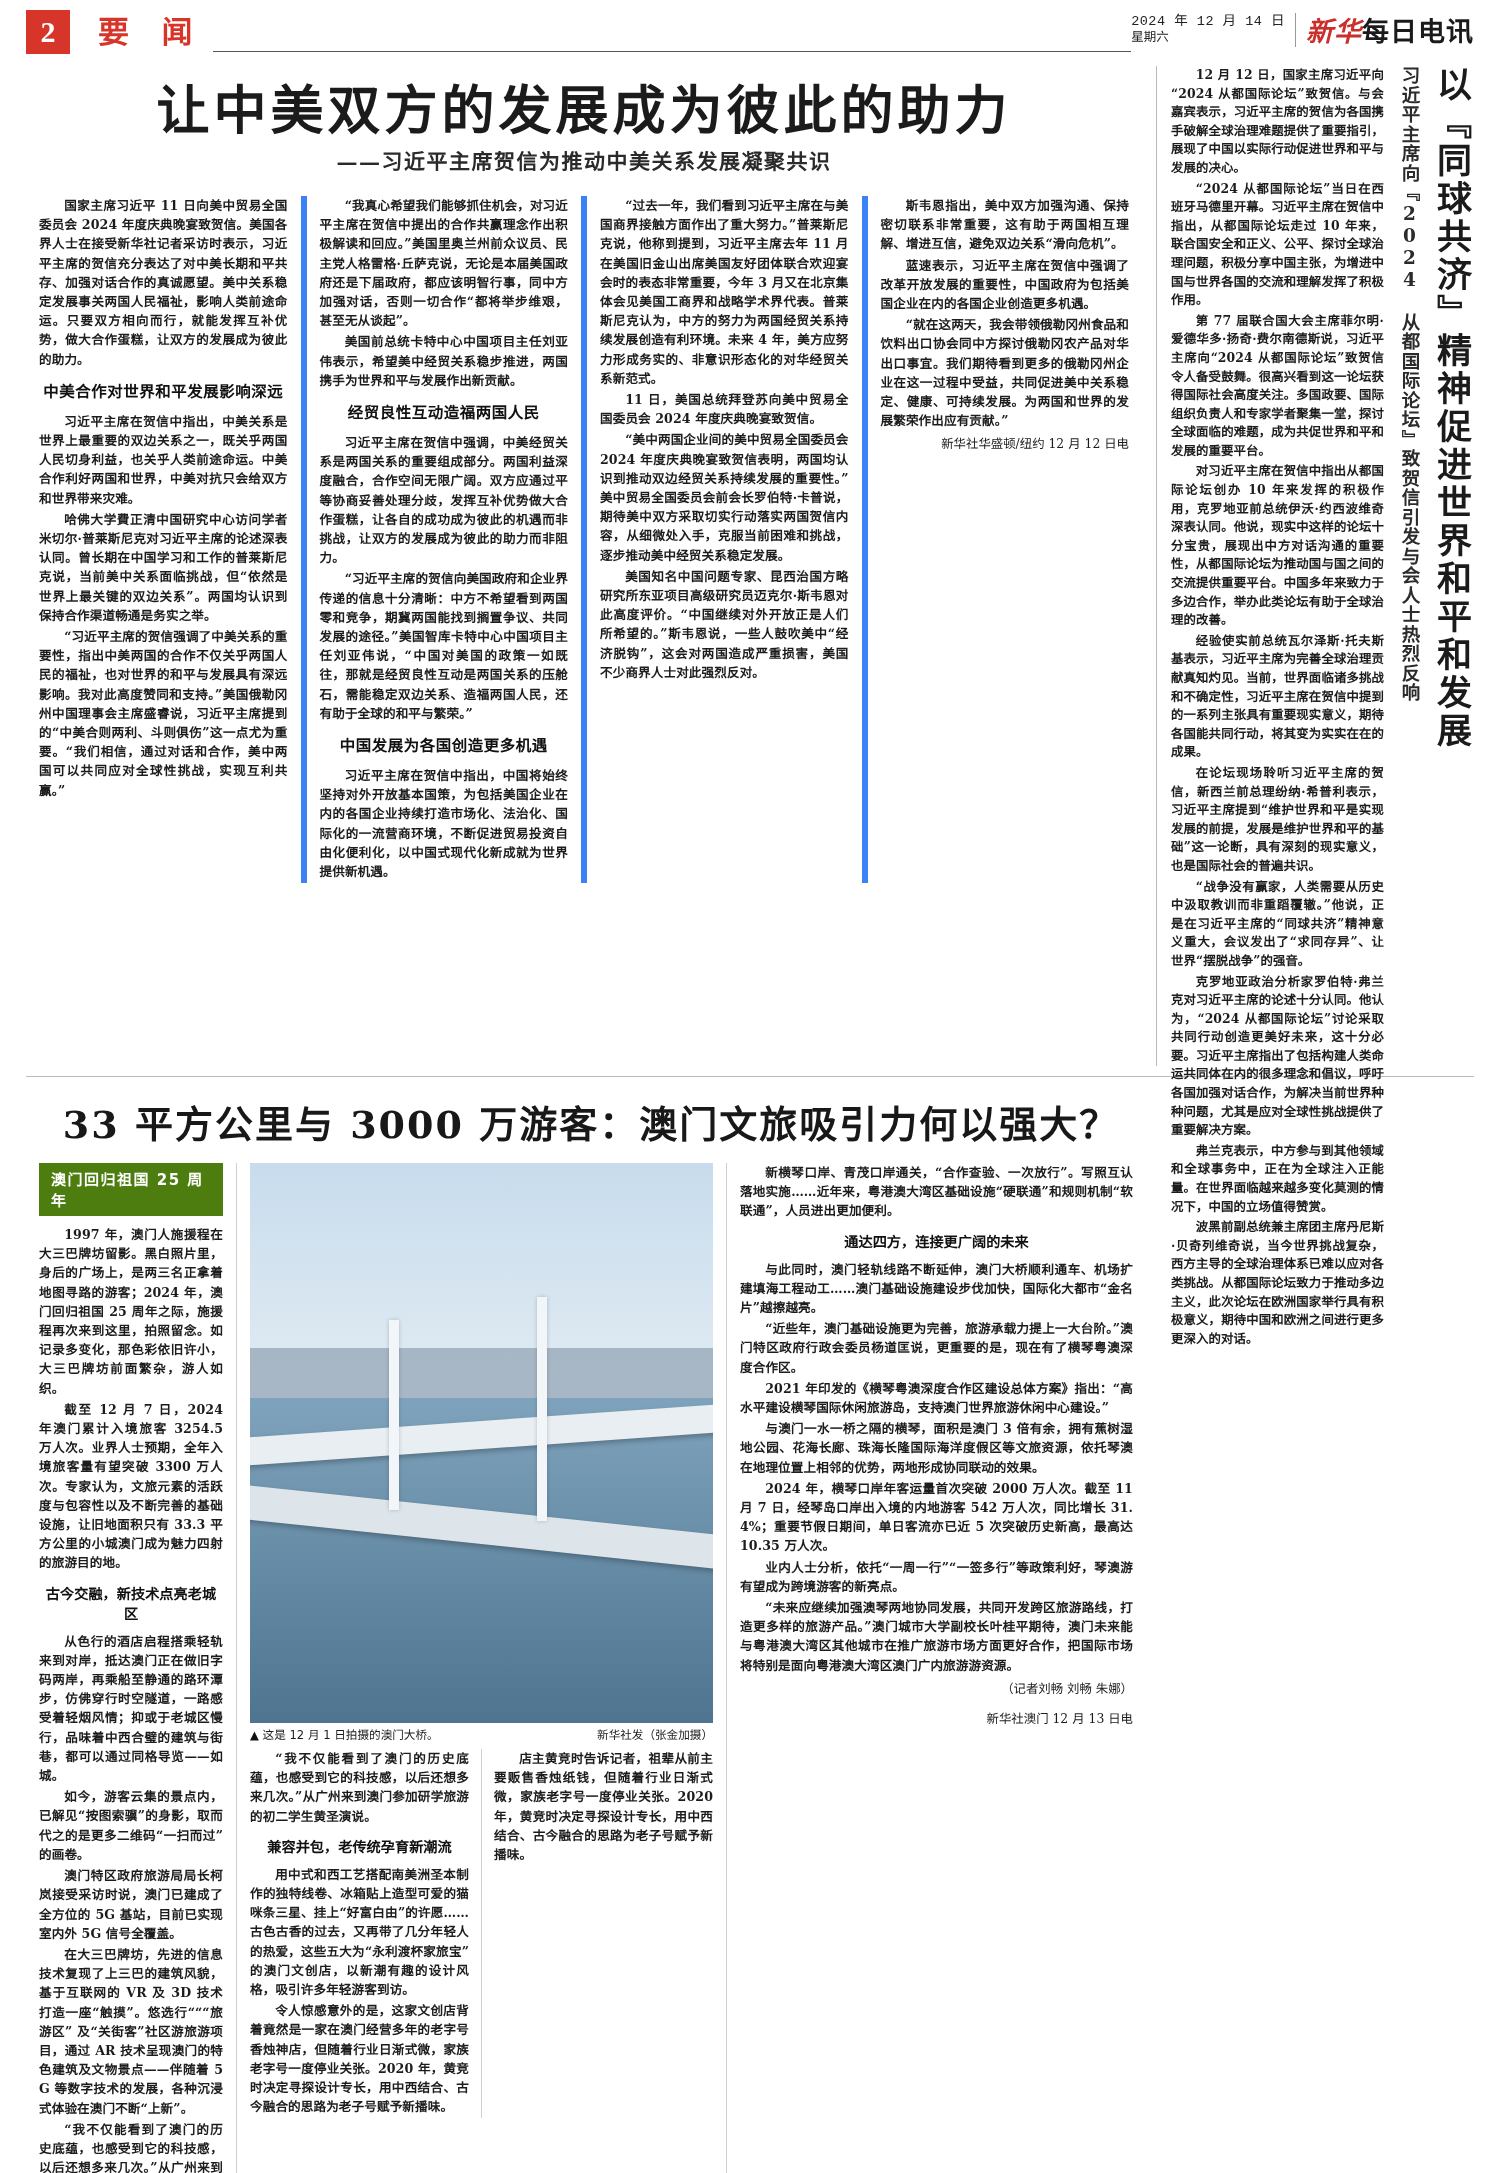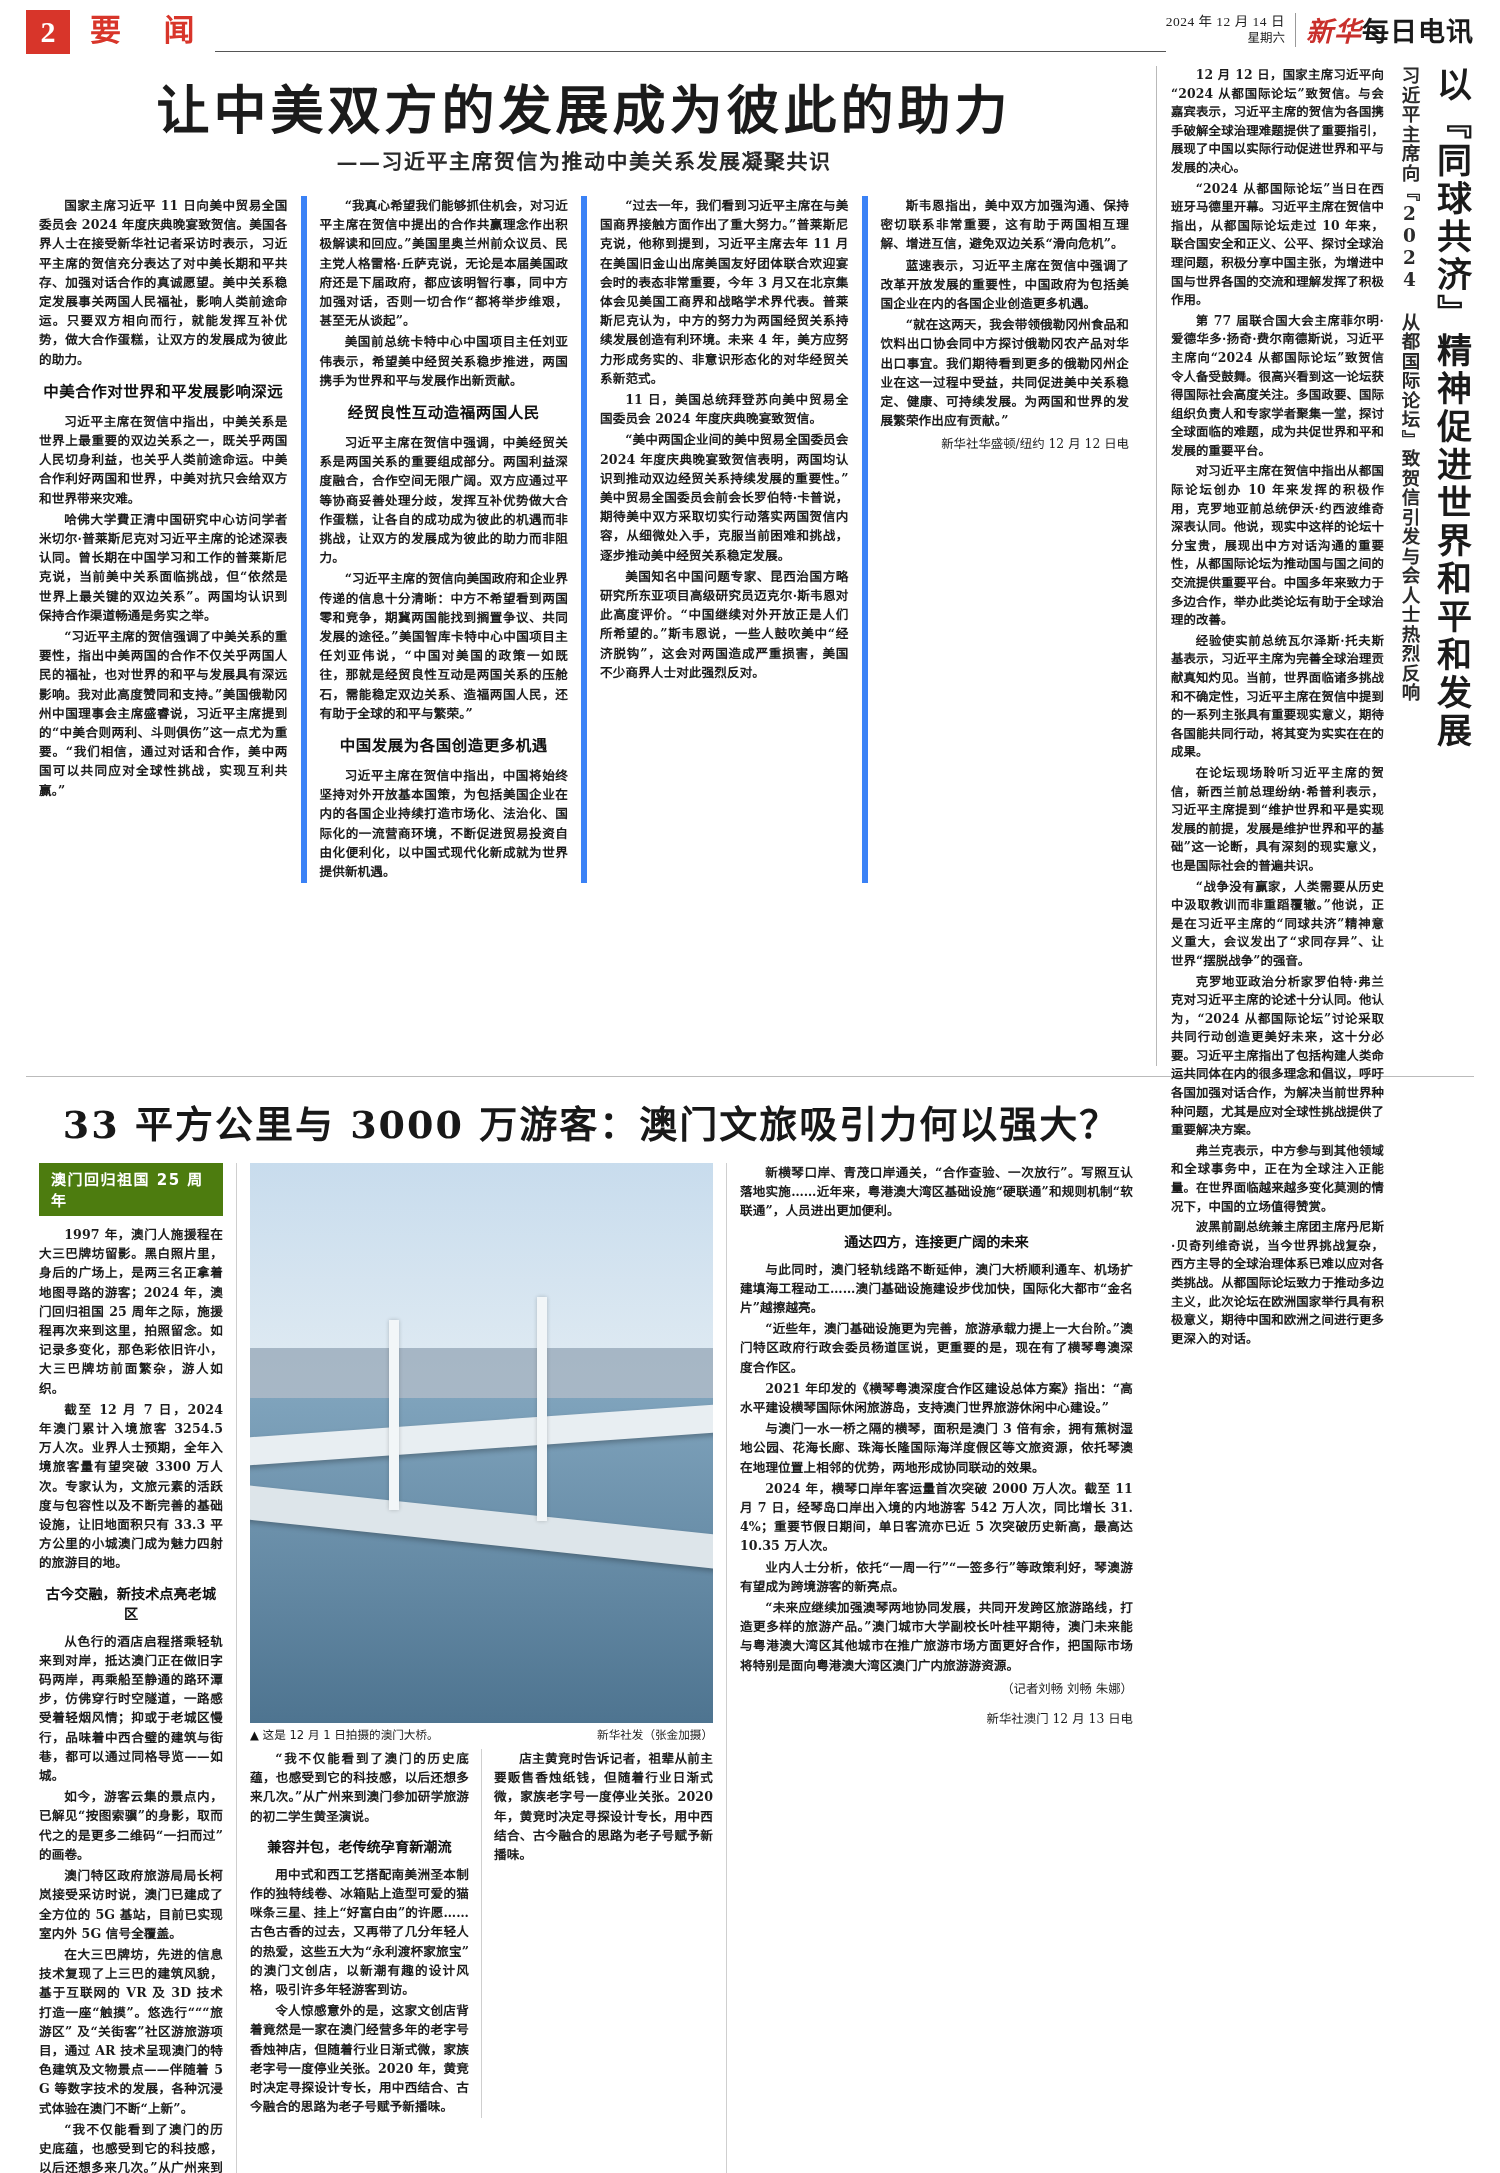--- a/index.html
+++ b/index.html
@@ -16,27 +16,27 @@
   .page { position:relative; width:1500px; height:2173px; padding:0 26px; }
 
   
   .masthead { display:flex; align-items:flex-start; height:62px; position:relative; padding-top:10px; }
   .folio-box {
     width:44px; height:44px; background:#d8352a; color:#fff;
     font-family:"Liberation Serif", serif; font-weight:bold;
     font-size:30px; line-height:44px; text-align:center; flex:0 0 auto;
   }
   .section-name {
-    font-family:Liberation Mono, monospace; font-weight:bold;
+    font-family:Liberation Sans, sans-serif; font-weight:bold;
     font-size:31px; color:#d8352a; letter-spacing:12px;
-    margin-left:20px; line-height:46px; white-space:nowrap;
+    margin-left:28px; line-height:46px; white-space:nowrap;
   }
   .mast-rule { flex:1; border-bottom:1.5px solid #555; margin:0 0 10px 8px; align-self:flex-end; height:1px;}
   .mast-right { display:flex; align-items:center; gap:10px; margin-left:auto; padding-bottom:4px; }
-  .mast-date { text-align:right; font-family:Liberation Serif, serif; font-size:13px; line-height:17px; color:#222; }
+  .mast-date { font-family:Liberation Mono, monospace; font-size:13px; line-height:17px; color:#222; }
   .mast-date .d1 { font-size:13.5px; letter-spacing:.5px; }
   .mast-date .d2 { font-size:12.5px; }
   .mast-sep { width:1px; height:34px; background:#999; }
   .mast-logo {
     font-family:"DejaVu Serif", serif; font-weight:bold; font-size:27px;
     color:#c9302c; letter-spacing:1px; font-style:italic; white-space:nowrap;
   }
   .mast-logo .c2 { color:#1a1a1a; font-style:normal; }
 
   

